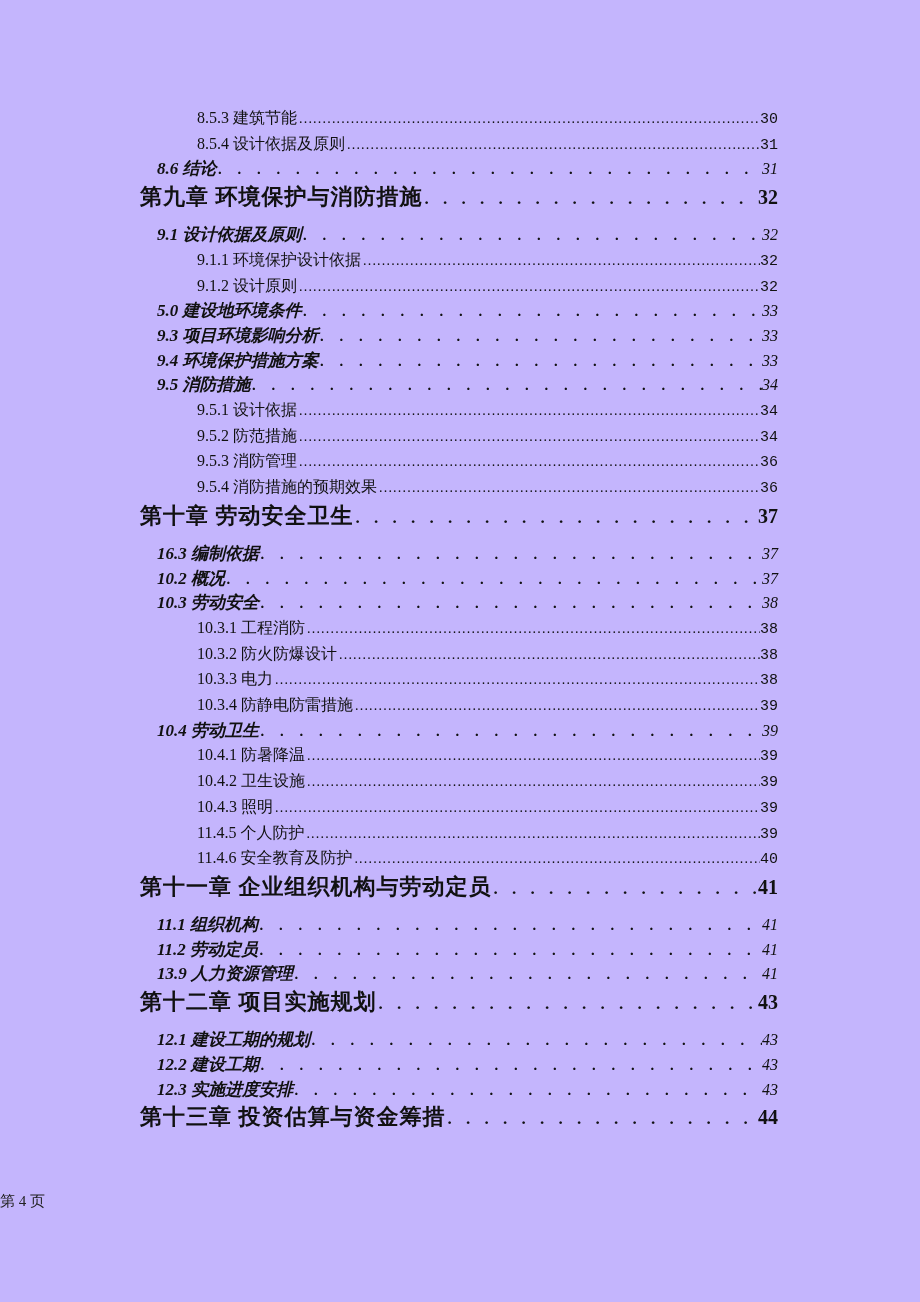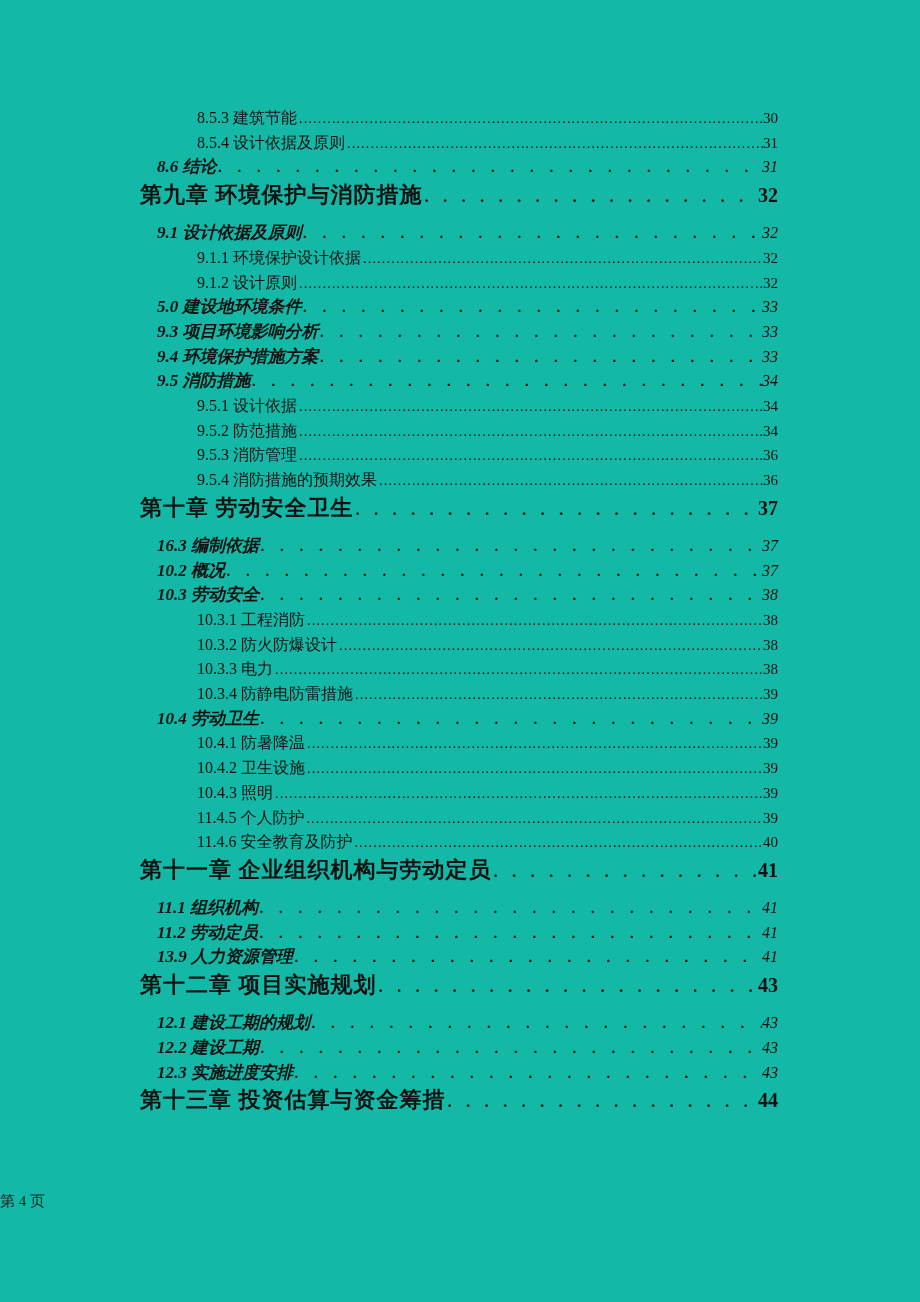--- a/index.html
+++ b/index.html
@@ -4,21 +4,21 @@
 <style>
   html, body {
     margin: 0;
     padding: 0;
     background: #888;
   }
   .page {
     position: relative;
     width: 920px;
     height: 1302px;
-    background: #14b8a6;
+    background: #c4b5fd;
     font-family: "Liberation Serif", "DejaVu Serif", serif;
     color: #111111;
     overflow: hidden;
     margin: 0 auto;
   }
   .toc {
     position: absolute;
     left: 140px;
     top: 106px;
     width: 638px;
@@ -90,20 +90,21 @@
   }
   .lvl-subsection .leader {
     font-size: 14px;
     letter-spacing: 1.2px;
   }
   .lvl-subsection .leader::after {
     content: "..........................................................................................................................................................................................................................";
   }
   .lvl-subsection .page-num {
     font-size: 15px;
+    font-family: Liberation Mono, monospace;
   }
 
   .footer {
     position: absolute;
     left: 0;
     width: 920px;
     top: 1192px;
     text-align: left;
     font-size: 15px;
     color: #222;

